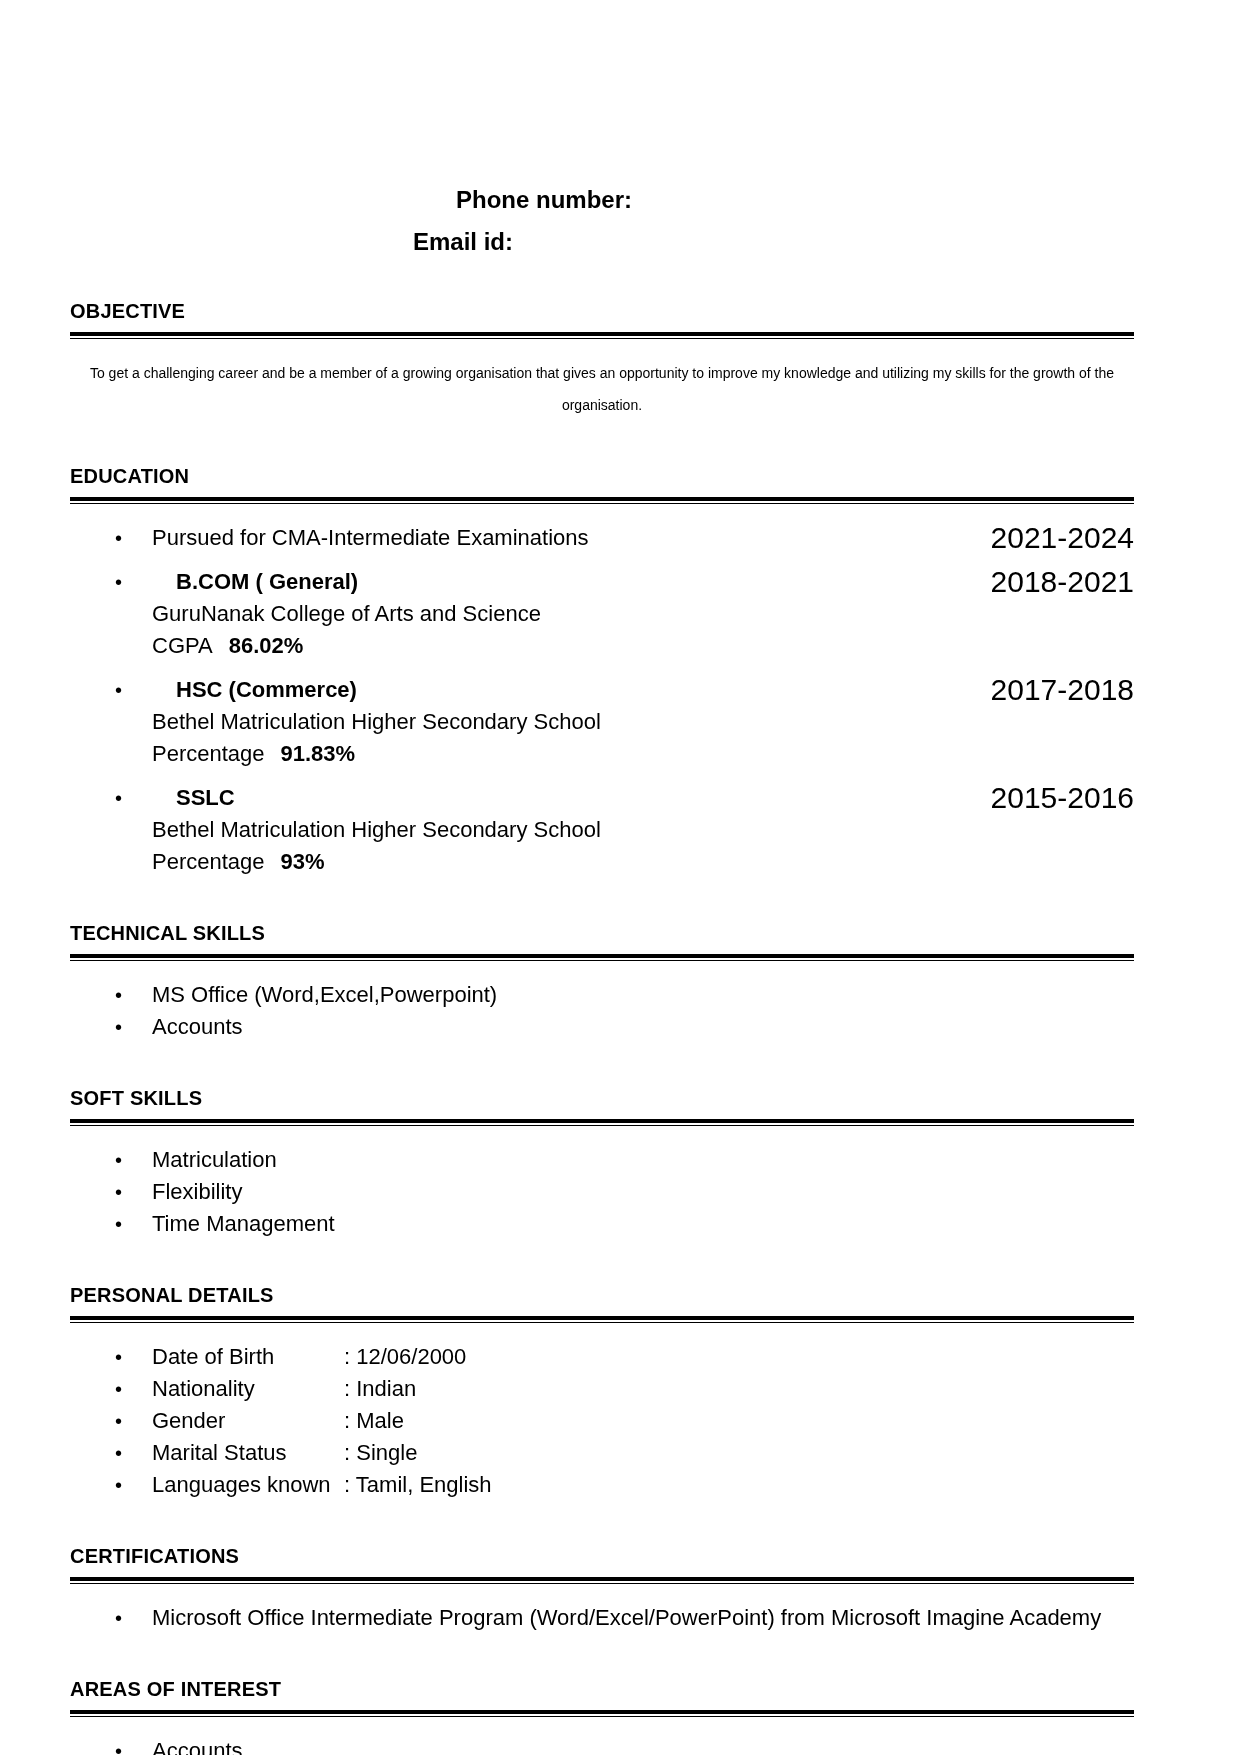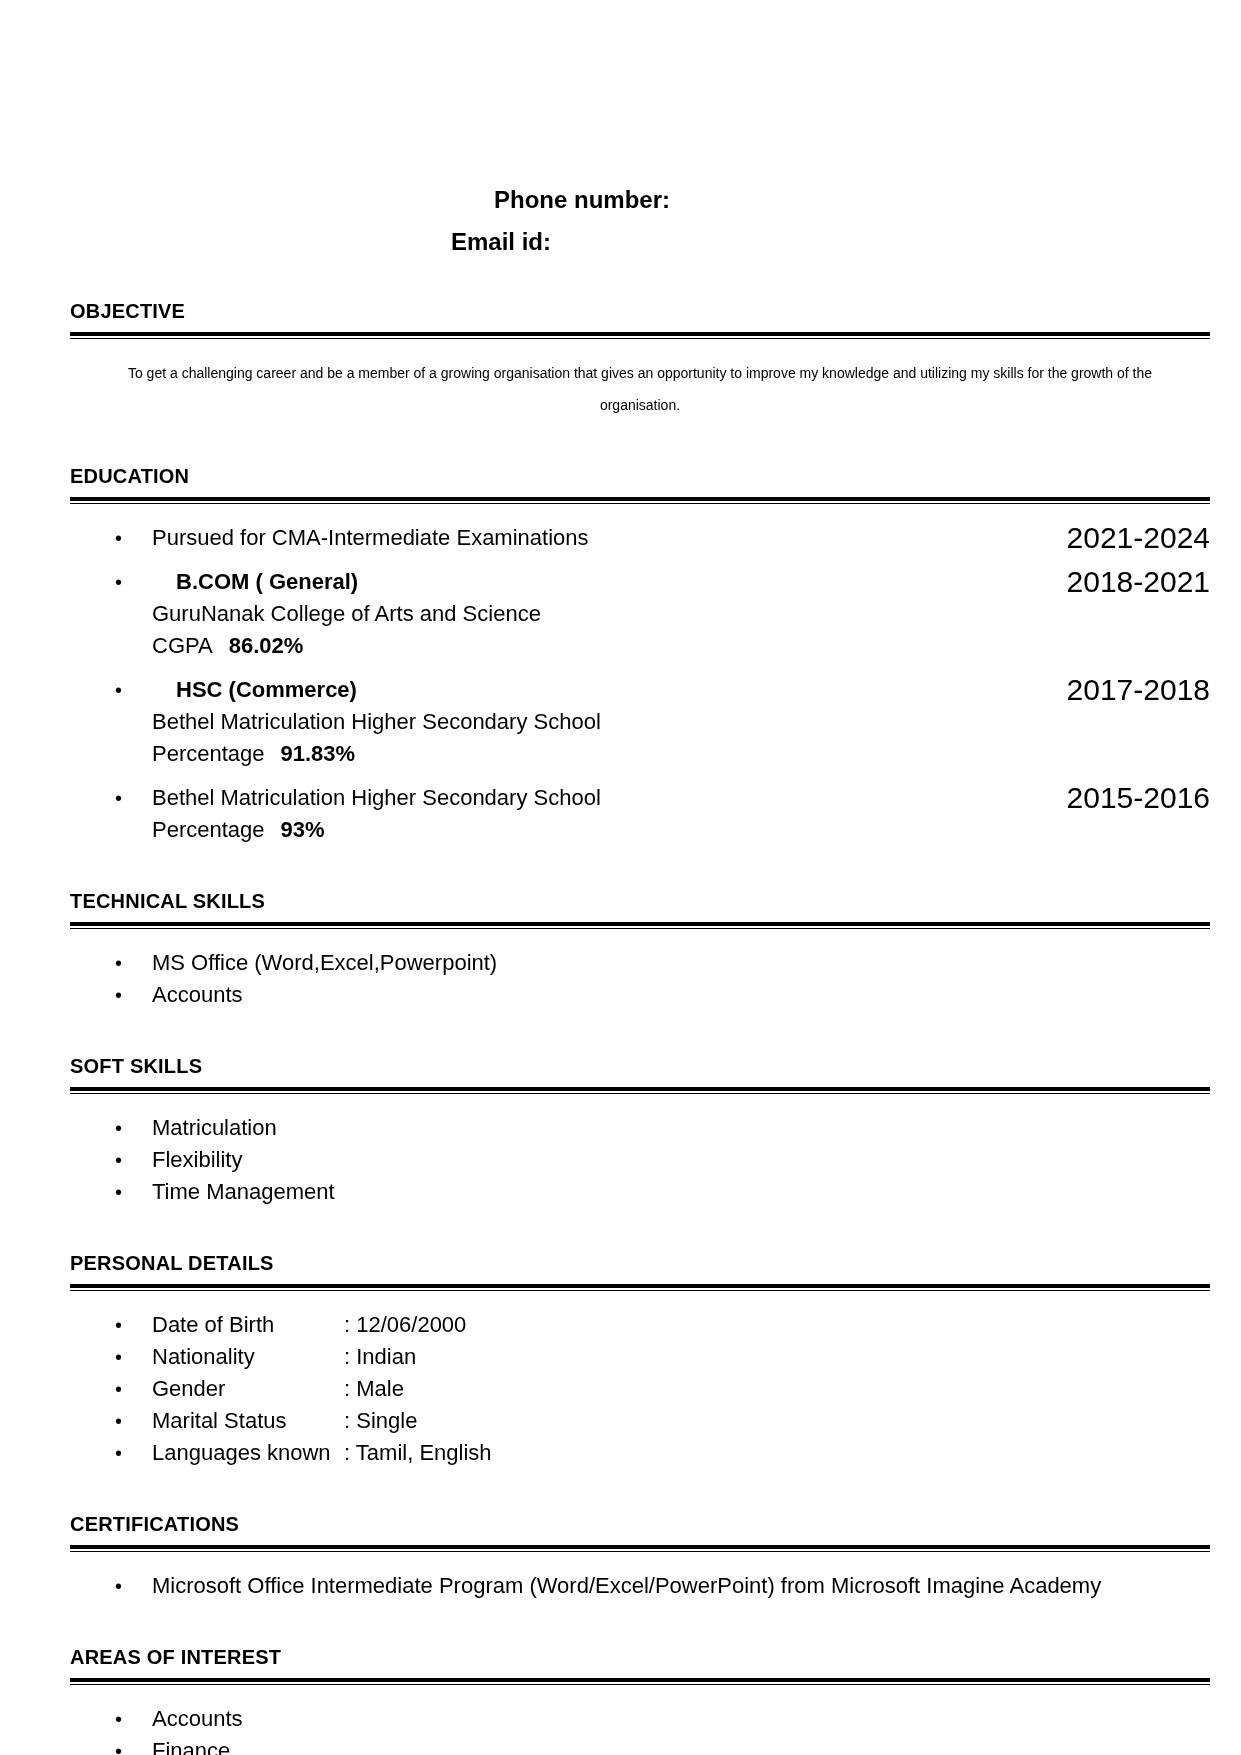--- a/index.html
+++ b/index.html
@@ -9,21 +9,21 @@
   }
   .page {
     position: relative;
     width: 1241px;
     height: 1755px;
     margin: 0 auto;
     background: #ffffff;
     color: #000000;
     font-family: "Liberation Sans", "DejaVu Sans", sans-serif;
     box-sizing: border-box;
-    padding: 186px 31px 0 70px;
+    padding: 186px 107px 0 70px;
     overflow: hidden;
   }
   .contact-line {
     position: relative;
     text-align: center;
     font-weight: bold;
     font-size: 24px;
     line-height: 28px;
   }
   .contact-line.phone { left: -58px; }
@@ -122,20 +122,21 @@
           <div class="bold">HSC (Commerce)</div>
           <div>Bethel Matriculation Higher Secondary School</div>
           <div><span>Percentage</span><span class="metric-value">91.83%</span></div>
         </div>
         <span class="edu-years">2017-2018</span>
       </div>
 
       <div class="bullet-row edu-item">
         <span class="bullet">•</span>
         <div class="edu-body">
+          <div class="bold">SSLC</div>
           <div>Bethel Matriculation Higher Secondary School</div>
           <div><span>Percentage</span><span class="metric-value">93%</span></div>
         </div>
         <span class="edu-years">2015-2016</span>
       </div>
 
     </div>
   </div>
 
   <div>

